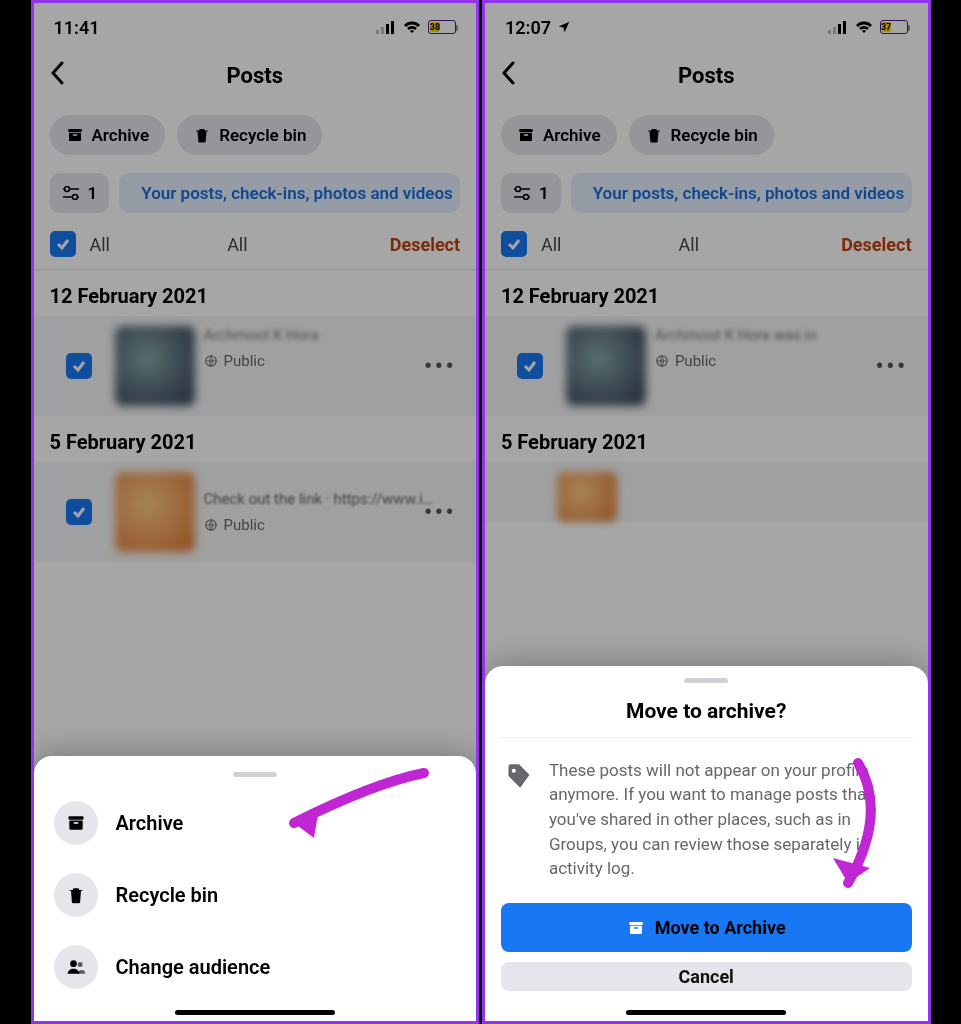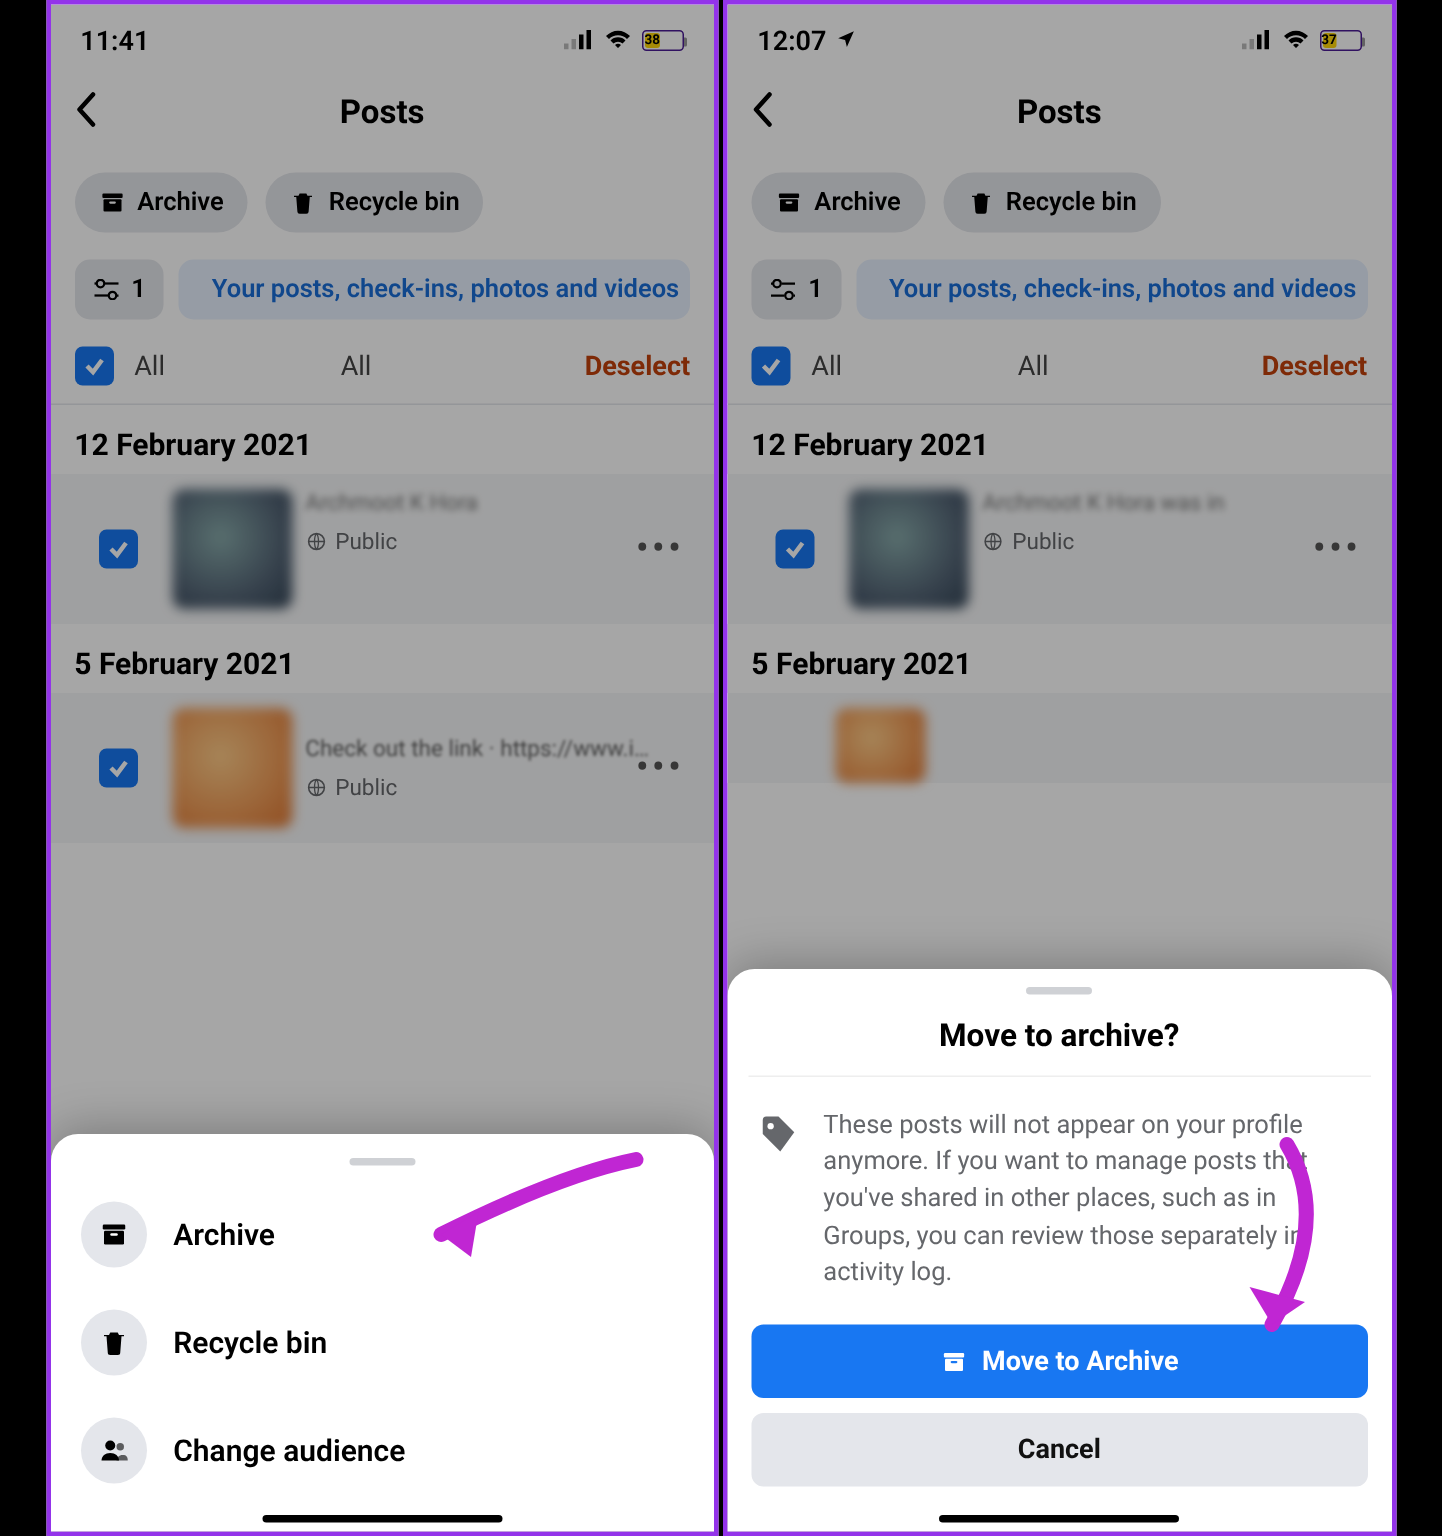--- a/index.html
+++ b/index.html
@@ -60,22 +60,22 @@
   .grabber { width:44px; height:5px; background:#cfd1d5; border-radius:3px; margin:6px auto 10px; }
   .sheet .menu-item { display:flex; align-items:center; gap:18px; padding:14px 20px; }
   .sheet .menu-item .iconcircle { width:44px; height:44px; border-radius:22px; background:#e4e6eb; display:flex; align-items:center; justify-content:center; flex:none;}
   .sheet .menu-item .label { font-size:20px; font-weight:600; }
   .home-indicator { width:160px; height:5px; background:#000; border-radius:3px; position:absolute; bottom:6px; left:50%; transform:translateX(-50%); z-index:20; }
 
   
   .sheet2-title { text-align:center; font-weight:700; font-size:21px; padding:6px 0 14px; border-bottom:1px solid #eee; margin:0 14px;}
   .sheet2-body { display:flex; gap:16px; padding:20px 20px 10px; color:#65676b; font-size:17px; line-height:1.45;}
   .sheet2-body .tagicon { width:28px; height:28px; flex:none; margin-top:4px;}
-  .btn-primary { margin:12px 16px 10px; background:#1877f2; color:#ffffff; border-radius:8px; padding:14px; display:flex; align-items:center; justify-content:center; gap:10px; font-weight:700; font-size:18px;}
-  .btn-secondary { margin:0 16px 12px; background:#e4e6eb; color:#111; border-radius:8px; padding:14px; text-align:center; font-weight:700; font-size:18px;}
+  .btn-primary { margin:12px 16px 10px; background:#1877f2; color:#000000; border-radius:8px; padding:14px; display:flex; align-items:center; justify-content:center; gap:10px; font-weight:700; font-size:18px;}
+  .btn-secondary { margin:0 16px 12px; background:#e4e6eb; color:#111; border-radius:8px; padding:4px; text-align:center; font-weight:700; font-size:18px;}
 
   
   .arrow-svg { position:absolute; z-index:30; }
 </style>
 </head>
 <body>
 
 <div class="wrap">
 
   <div class="phone phone-left">

